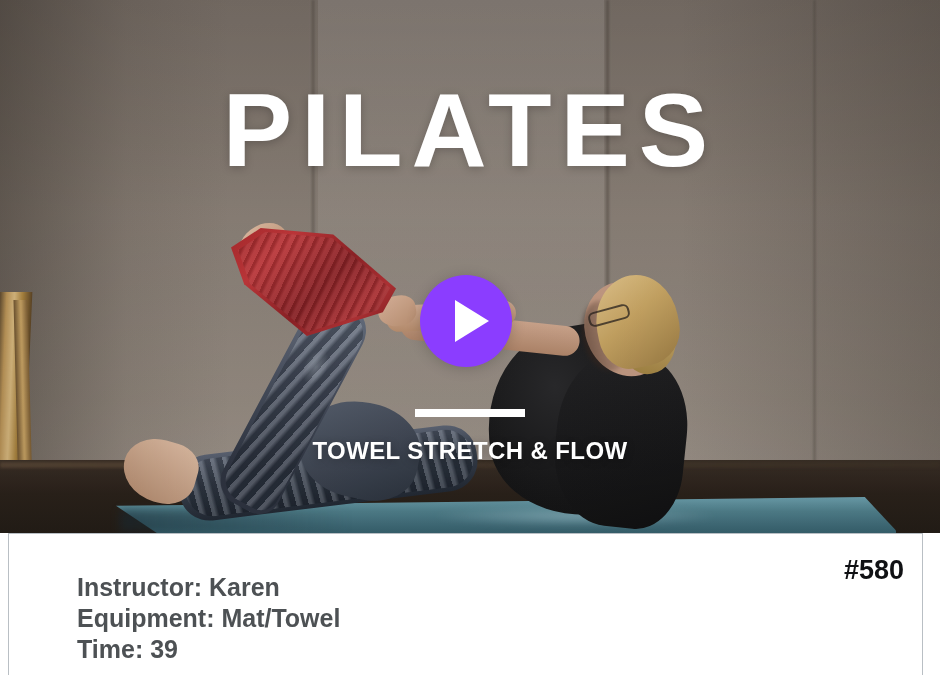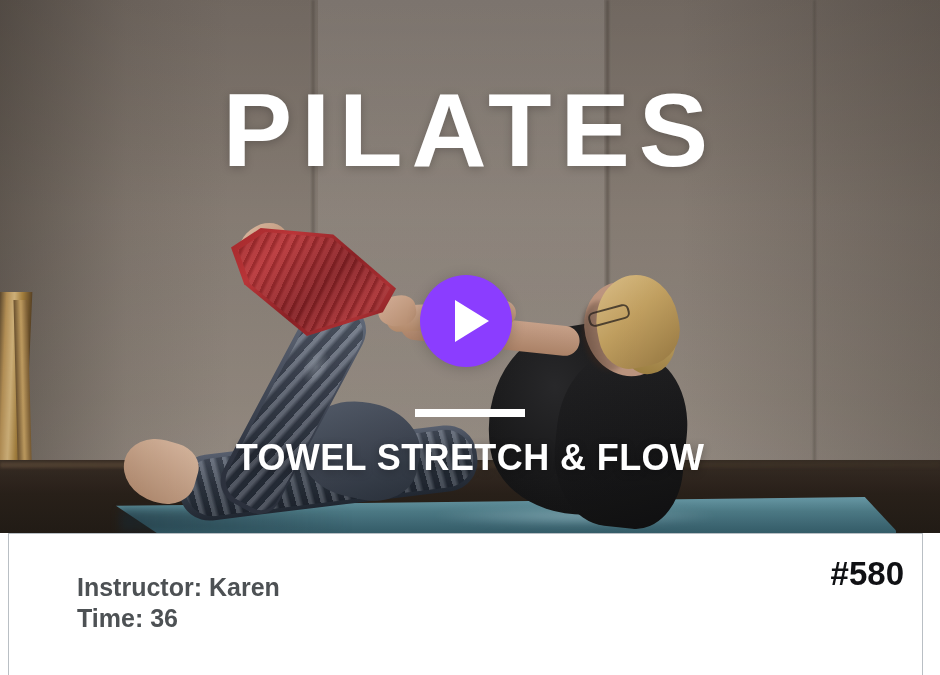--- a/index.html
+++ b/index.html
@@ -252,21 +252,21 @@
   }
   .divider{
     position:absolute; left:415px; top:409px;
     width:110px; height:8px;
     background:#ffffff;
   }
   .subtitle{
     position:absolute; left:0; top:437px; width:940px;
     text-align:center;
     color:#ffffff;
-    font-size:36px;
+    font-size:24px;
     font-weight:bold;
     letter-spacing:.4px;
     text-shadow:0 2px 8px rgba(0,0,0,.30);
   }
 
   
   .play-btn{
     position:absolute; left:420px; top:275px;
     width:92px; height:92px;
     border-radius:50%;
@@ -298,21 +298,21 @@
   .meta-line{
     color:#4d5154;
     font-size:25px;
     font-weight:bold;
     line-height:31px;
     white-space:nowrap;
   }
   .video-number{
     position:absolute; right:18px; top:21px;
     color:#101114;
-    font-size:33px;
+    font-size:27px;
     font-weight:bold;
   }
 
   
   .scrollbar{
     position:absolute; right:0; top:533px;
     width:16px; height:142px;
     background:#ffffff;
   }
 </style>
@@ -372,21 +372,22 @@
 
     <div class="play-btn">
       <div class="play-tri"></div>
     </div>
 
   </div>
 
   <div class="info-card">
     <div class="meta-list">
       <div class="meta-line">Instructor: Karen</div>
-      <div class="meta-line">Time: 36</div>
+      <div class="meta-line">Equipment: Mat/Towel</div>
+      <div class="meta-line">Time: 39</div>
     </div>
     <div class="video-number">#580</div>
   </div>
 
   <div class="scrollbar">
     
   </div>
 
 </div>
 

